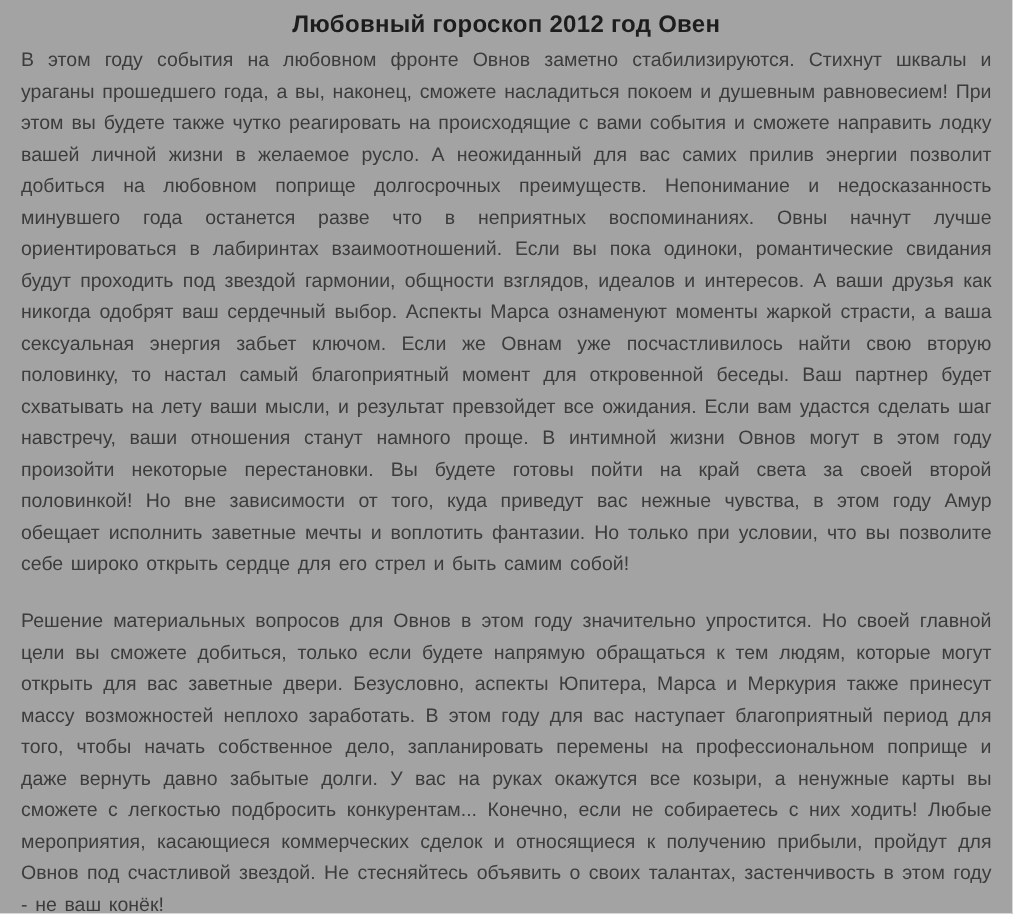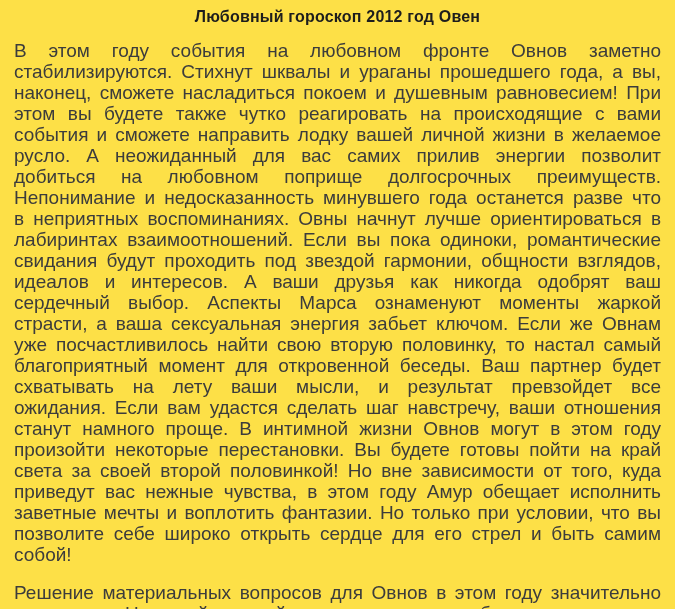--- a/index.html
+++ b/index.html
@@ -4,38 +4,38 @@
 <style>
   html, body {
     margin: 0;
     padding: 0;
     background: #ffffff;
   }
   .page {
     width: 675px;
     height: 609px;
     box-sizing: border-box;
-    background: #fde047;
+    background: #a3a3a3;
     padding: 7px 14px 0 14px;
     overflow: hidden;
     font-family: "Liberation Sans", "DejaVu Sans", sans-serif;
   }
   .section-heading {
     margin: 0;
     padding: 0;
     font-size: 16px;
     font-weight: 700;
     line-height: 20px;
     text-align: center;
     color: #1d1d1d;
     letter-spacing: 0.2px;
   }
   .section-body {
-    margin: 13px 0 17px 0;
-    font-size: 19px;
+    margin: 2px 0 17px 0;
+    font-size: 13px;
     line-height: 21px;
     text-align: justify;
     color: #3c3c3c;
     word-spacing: 1.5px;
   }
   .section + .section {
     margin-top: 0;
   }
 </style>
 </head>

